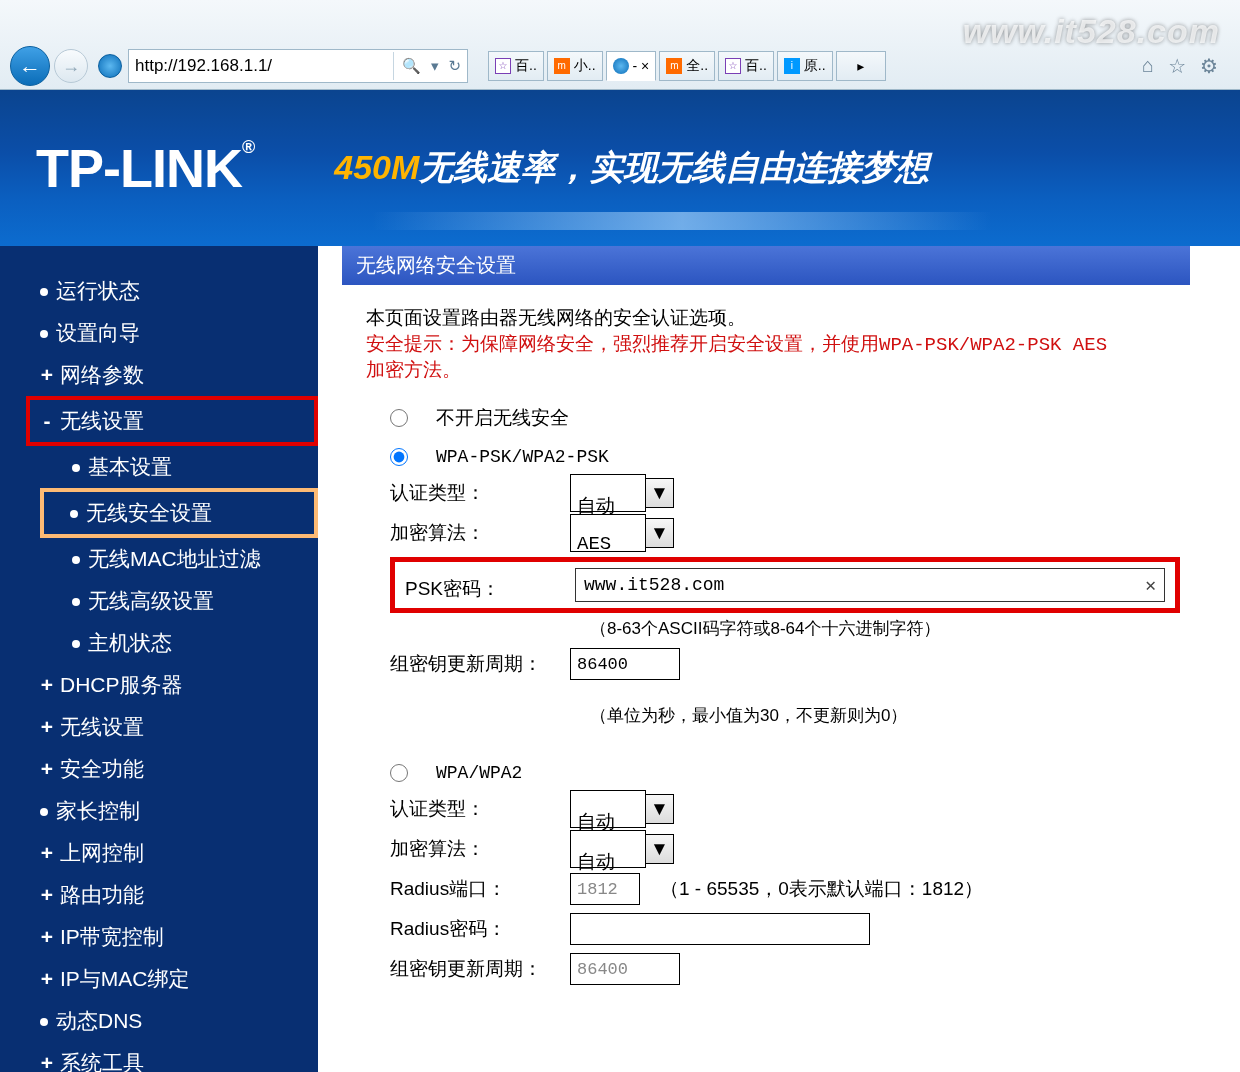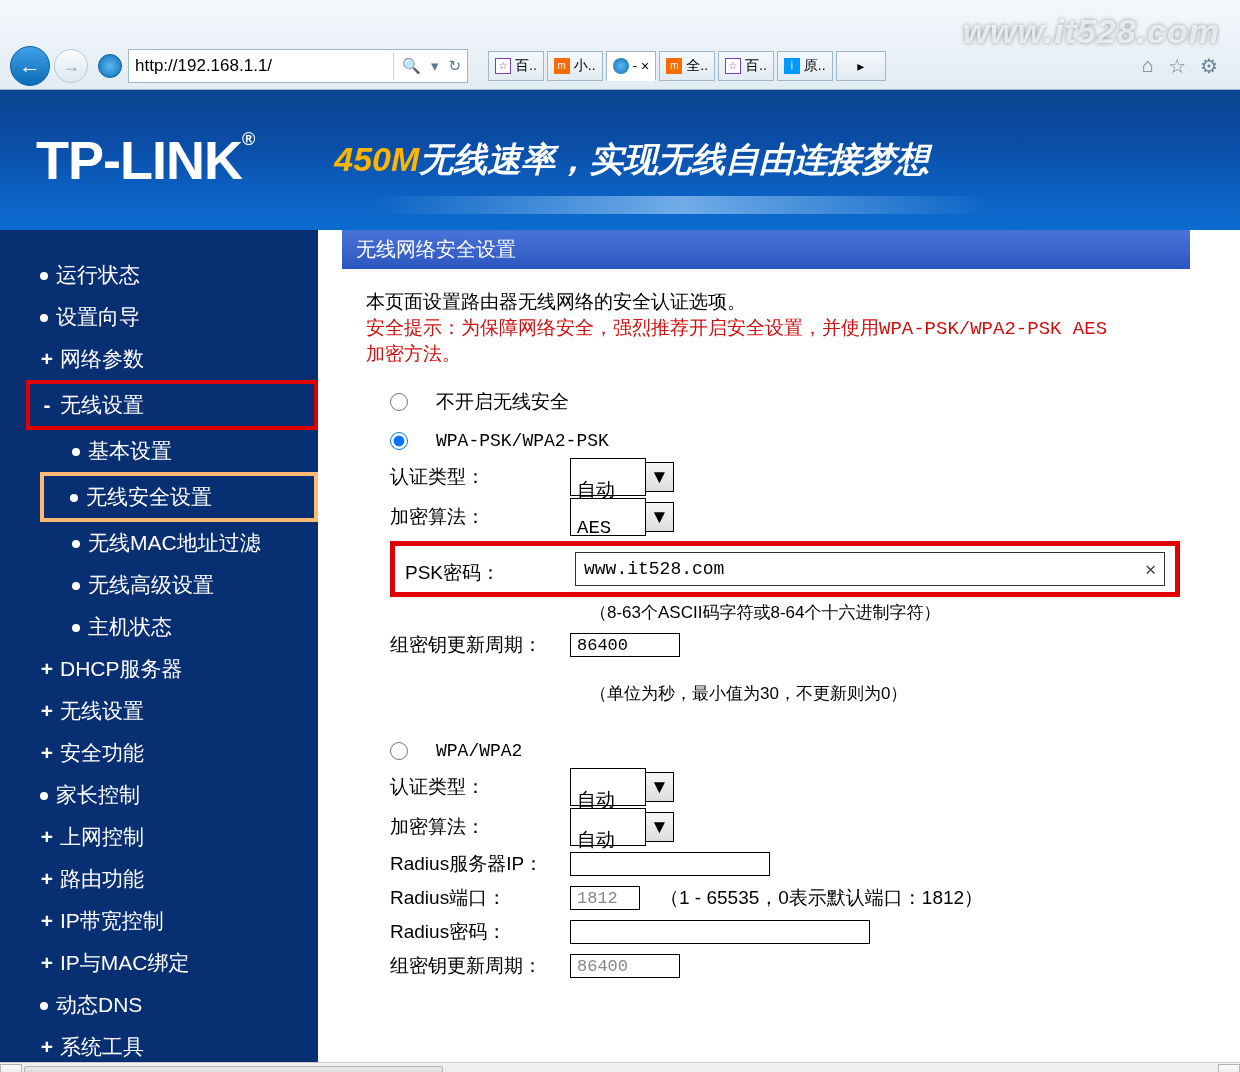--- a/index.html
+++ b/index.html
@@ -93,21 +93,21 @@
 .tab.active { background: #fff; border-bottom-color: #fff;}
 .favicon { width:16px; height:16px; display:inline-block; border:1px solid #4a78b0; background:#fff; font-size:10px; text-align:center; line-height:14px;}
 .fav-purple{ border-color:#7a3fb5; color:#7a3fb5;}
 .fav-orange{ border-color:#ff6a00; background:#ff6a00; color:#fff;}
 .fav-blue  { border-color:#0099ff; background:#0099ff; color:#fff;}
 .fav-ie    { border:none; background:radial-gradient(#5cb8f0,#0b6db8); border-radius:50%;}
 .tab-more { width:24px; justify-content:center;}
 .rhs-icons { margin-left:auto; display:flex; gap:14px; color:#6c8599; font-size:20px; padding-right:12px;}
 
 .banner {
-  height: 140px;
+  height: 156px;
   background: linear-gradient(#0b448f 0%, #0b4ea8 40%, #0b5fc0 70%, #0c6ccf 100%);
   display: flex; align-items: center;
   padding-left: 36px;
   color: #fff;
   position: relative;
   overflow: hidden;
 }
 .banner::after{
   content:""; position:absolute; left:0; right:0; bottom:16px; height:18px;
   background: linear-gradient(90deg, rgba(255,255,255,0) 30%, rgba(180,220,255,0.6) 55%, rgba(255,255,255,0) 80%);
@@ -165,21 +165,21 @@
 .warn .mono { font-family: "Courier New", monospace;}
 .sec { margin-top:22px; margin-left:24px;}
 .radio-row { display:flex; align-items:center; gap:28px; margin:16px 0 10px 0;}
 .radio-row input[type=radio]{ width:18px;height:18px;}
 .radio-label { font-family:"Courier New",monospace; font-size:18px;}
 .field-row { display:flex; align-items:center; margin:8px 0;}
 .field-row .lbl { width:180px; font-size:19px;}
 .sel { display:flex; align-items:center; height:32px;}
 .sel .val { border:1px solid #000; background:#fff; width:76px; height:30px; padding:18px 6px; font-family:"Courier New",monospace;}
 .sel .arr { width:28px; height:30px; border:1px solid #000; border-left:none; background:linear-gradient(#f7f7f7,#dcdcdc); display:flex;align-items:center;justify-content:center;}
-.txt { border:1px solid #000; height:24px; padding:2px 6px; font-family:"Courier New",monospace; font-size:17px;}
+.txt { border:1px solid #000; height:32px; padding:2px 6px; font-family:"Courier New",monospace; font-size:17px;}
 .psk-box {
   border:5px solid #e00000; padding:6px 10px;
   display:flex; align-items:flex-end; margin:4px 0;
 }
 .psk-box .lbl{ width:170px;}
 .psk-input { flex:1; border:1px solid #333; height:34px; padding:2px 8px; font-family:"Courier New",monospace; font-size:18px; display:flex; align-items:center; justify-content:space-between;}
 .psk-input .x { font-size:18px; color:#444;}
 .hint { margin-left:200px; color:#000; font-size:17px;}
 .hint2 { margin-left:200px; font-size:17px;margin-top:24px;}
 
@@ -339,24 +339,20 @@
           </div>
         </div>
         <div class="field-row">
           <span class="lbl">加密算法：</span>
           <div class="sel">
             <div class="val">自动</div>
               <div class="arr">▼</div>
           </div>
         </div>
         <div class="field-row">
-          <span class="lbl">Radius服务器IP：</span>
-          <input class="txt" style="width: 200px;">
-        </div>
-        <div class="field-row">
           <span class="lbl">Radius端口：</span>
           <input class="txt" style="width: 70px; color: rgb(136, 136, 136);" value="1812">
           <span style="margin-left:20px">（1 - 65535，0表示默认端口：1812）</span>
         </div>
         <div class="field-row">
           <span class="lbl">Radius密码：</span>
           <input class="txt" style="width: 300px;">
         </div>
         <div class="field-row">
           <span class="lbl">组密钥更新周期：</span>

